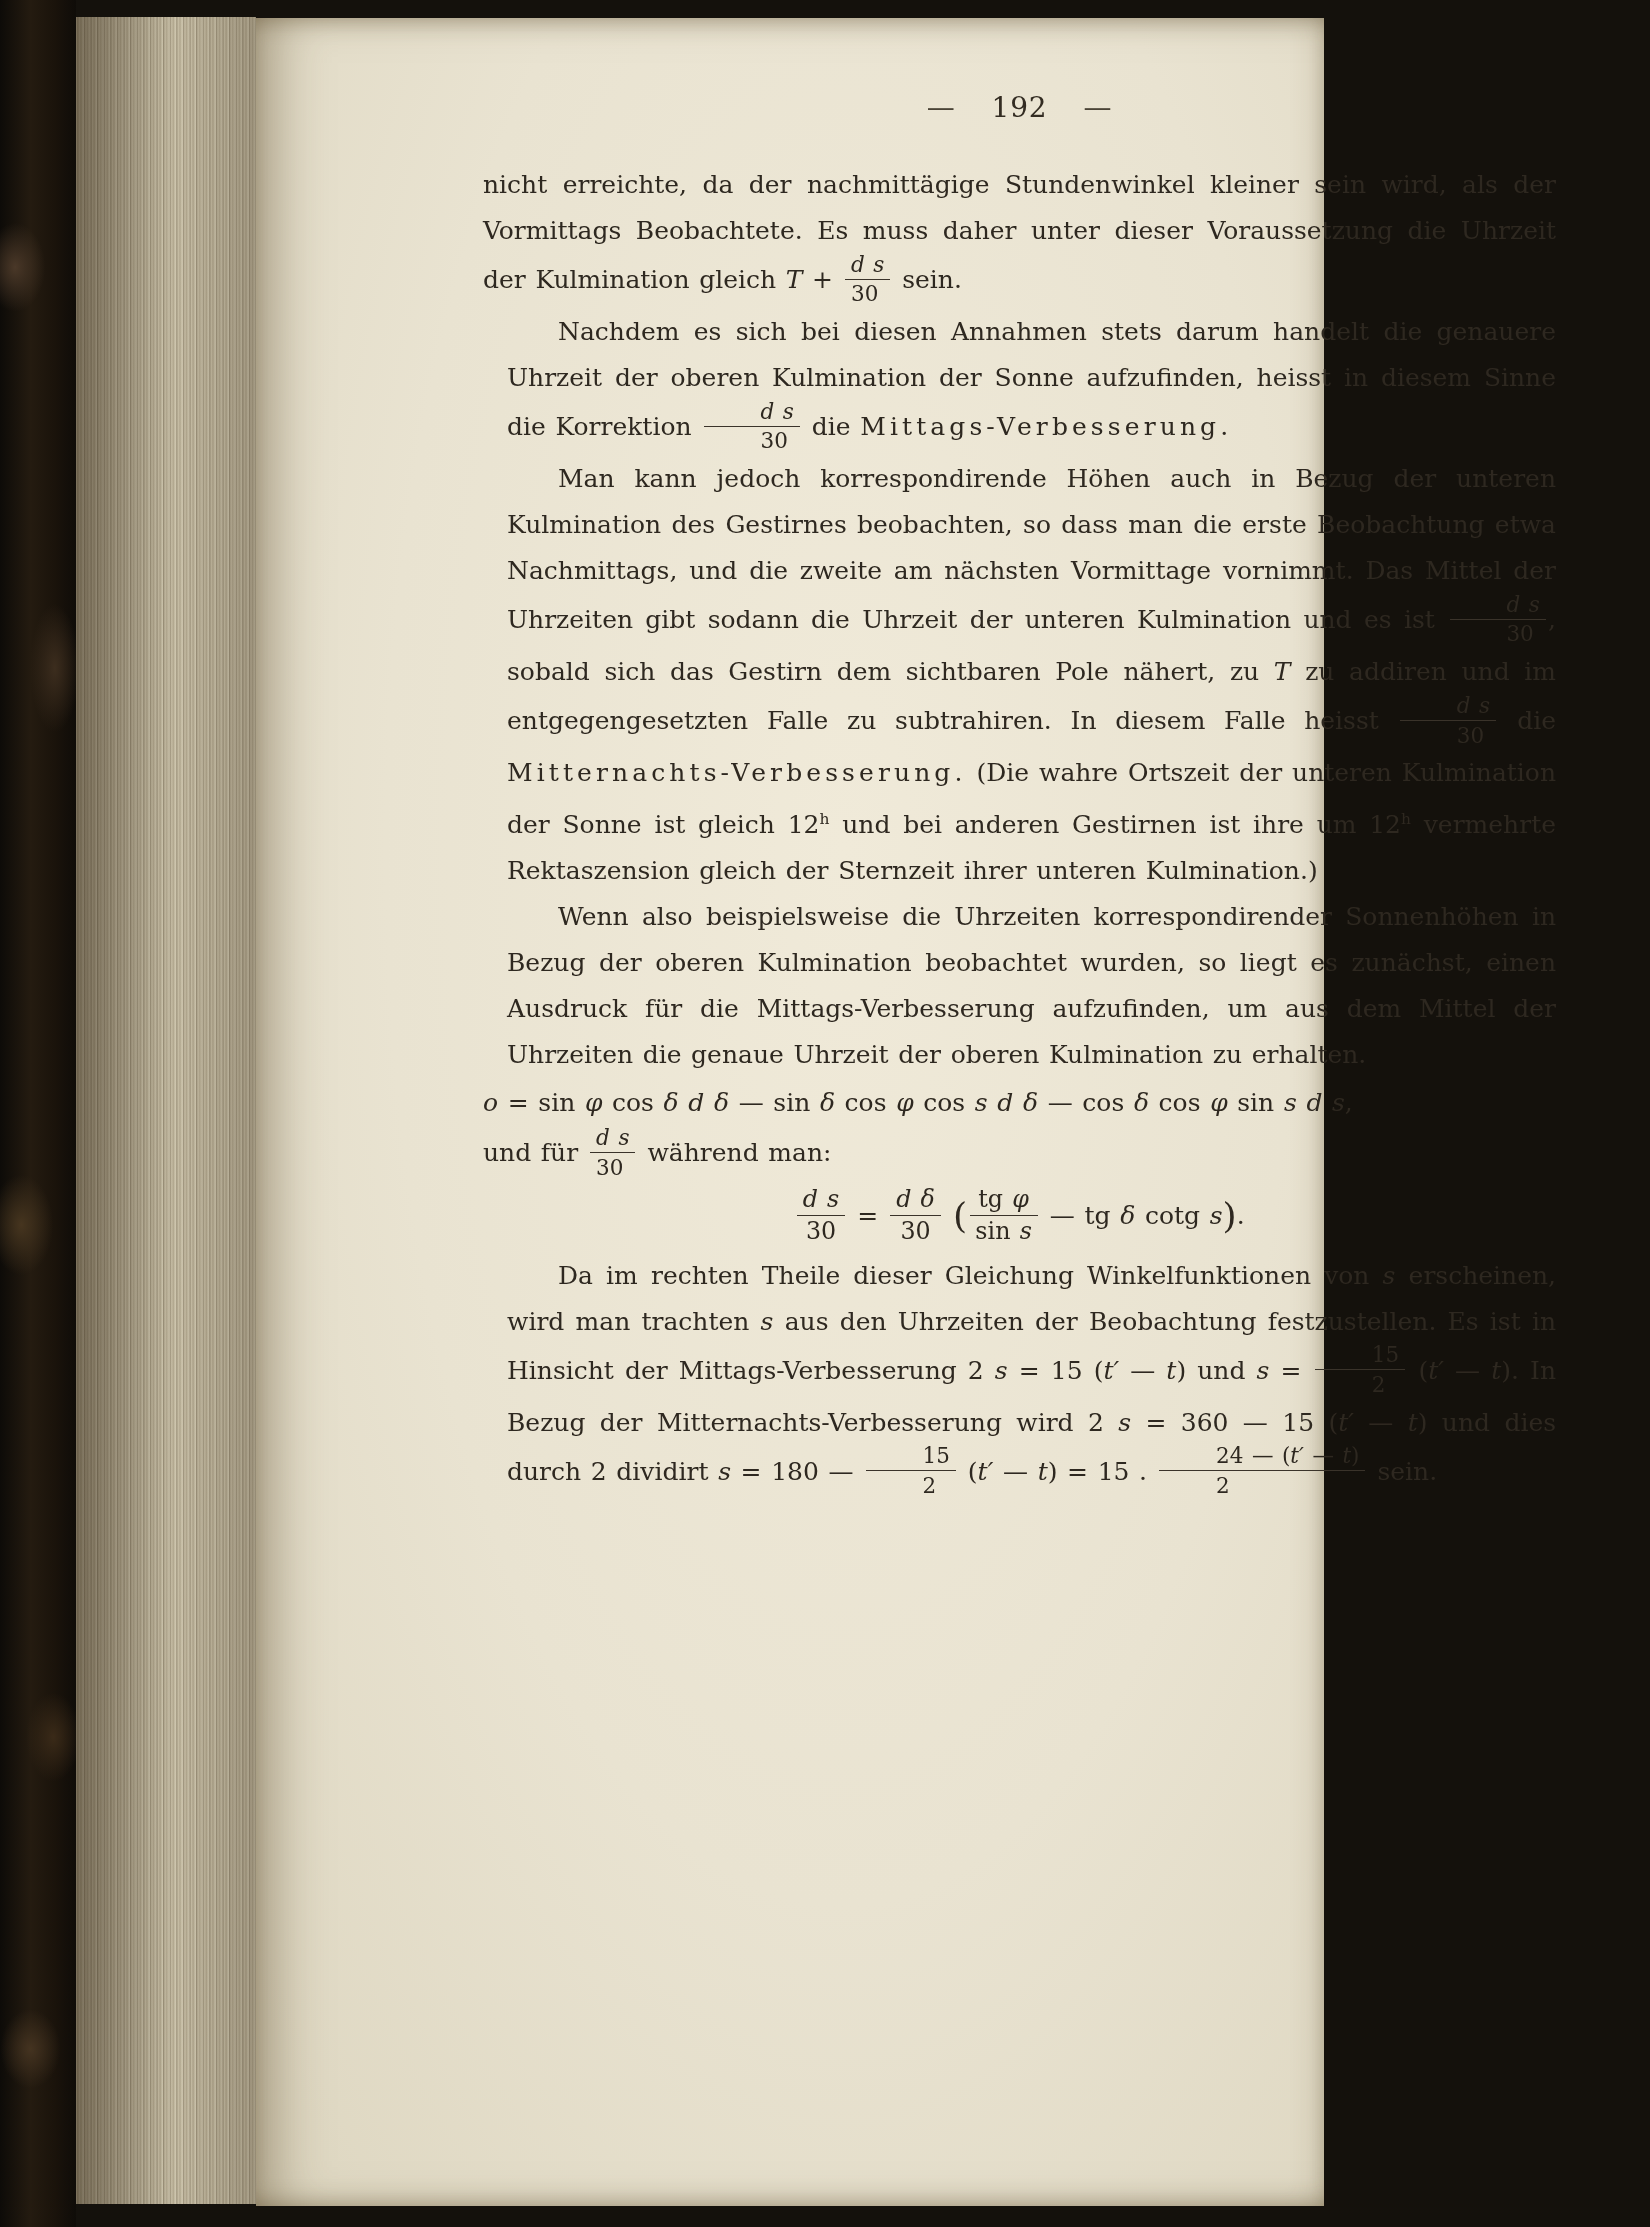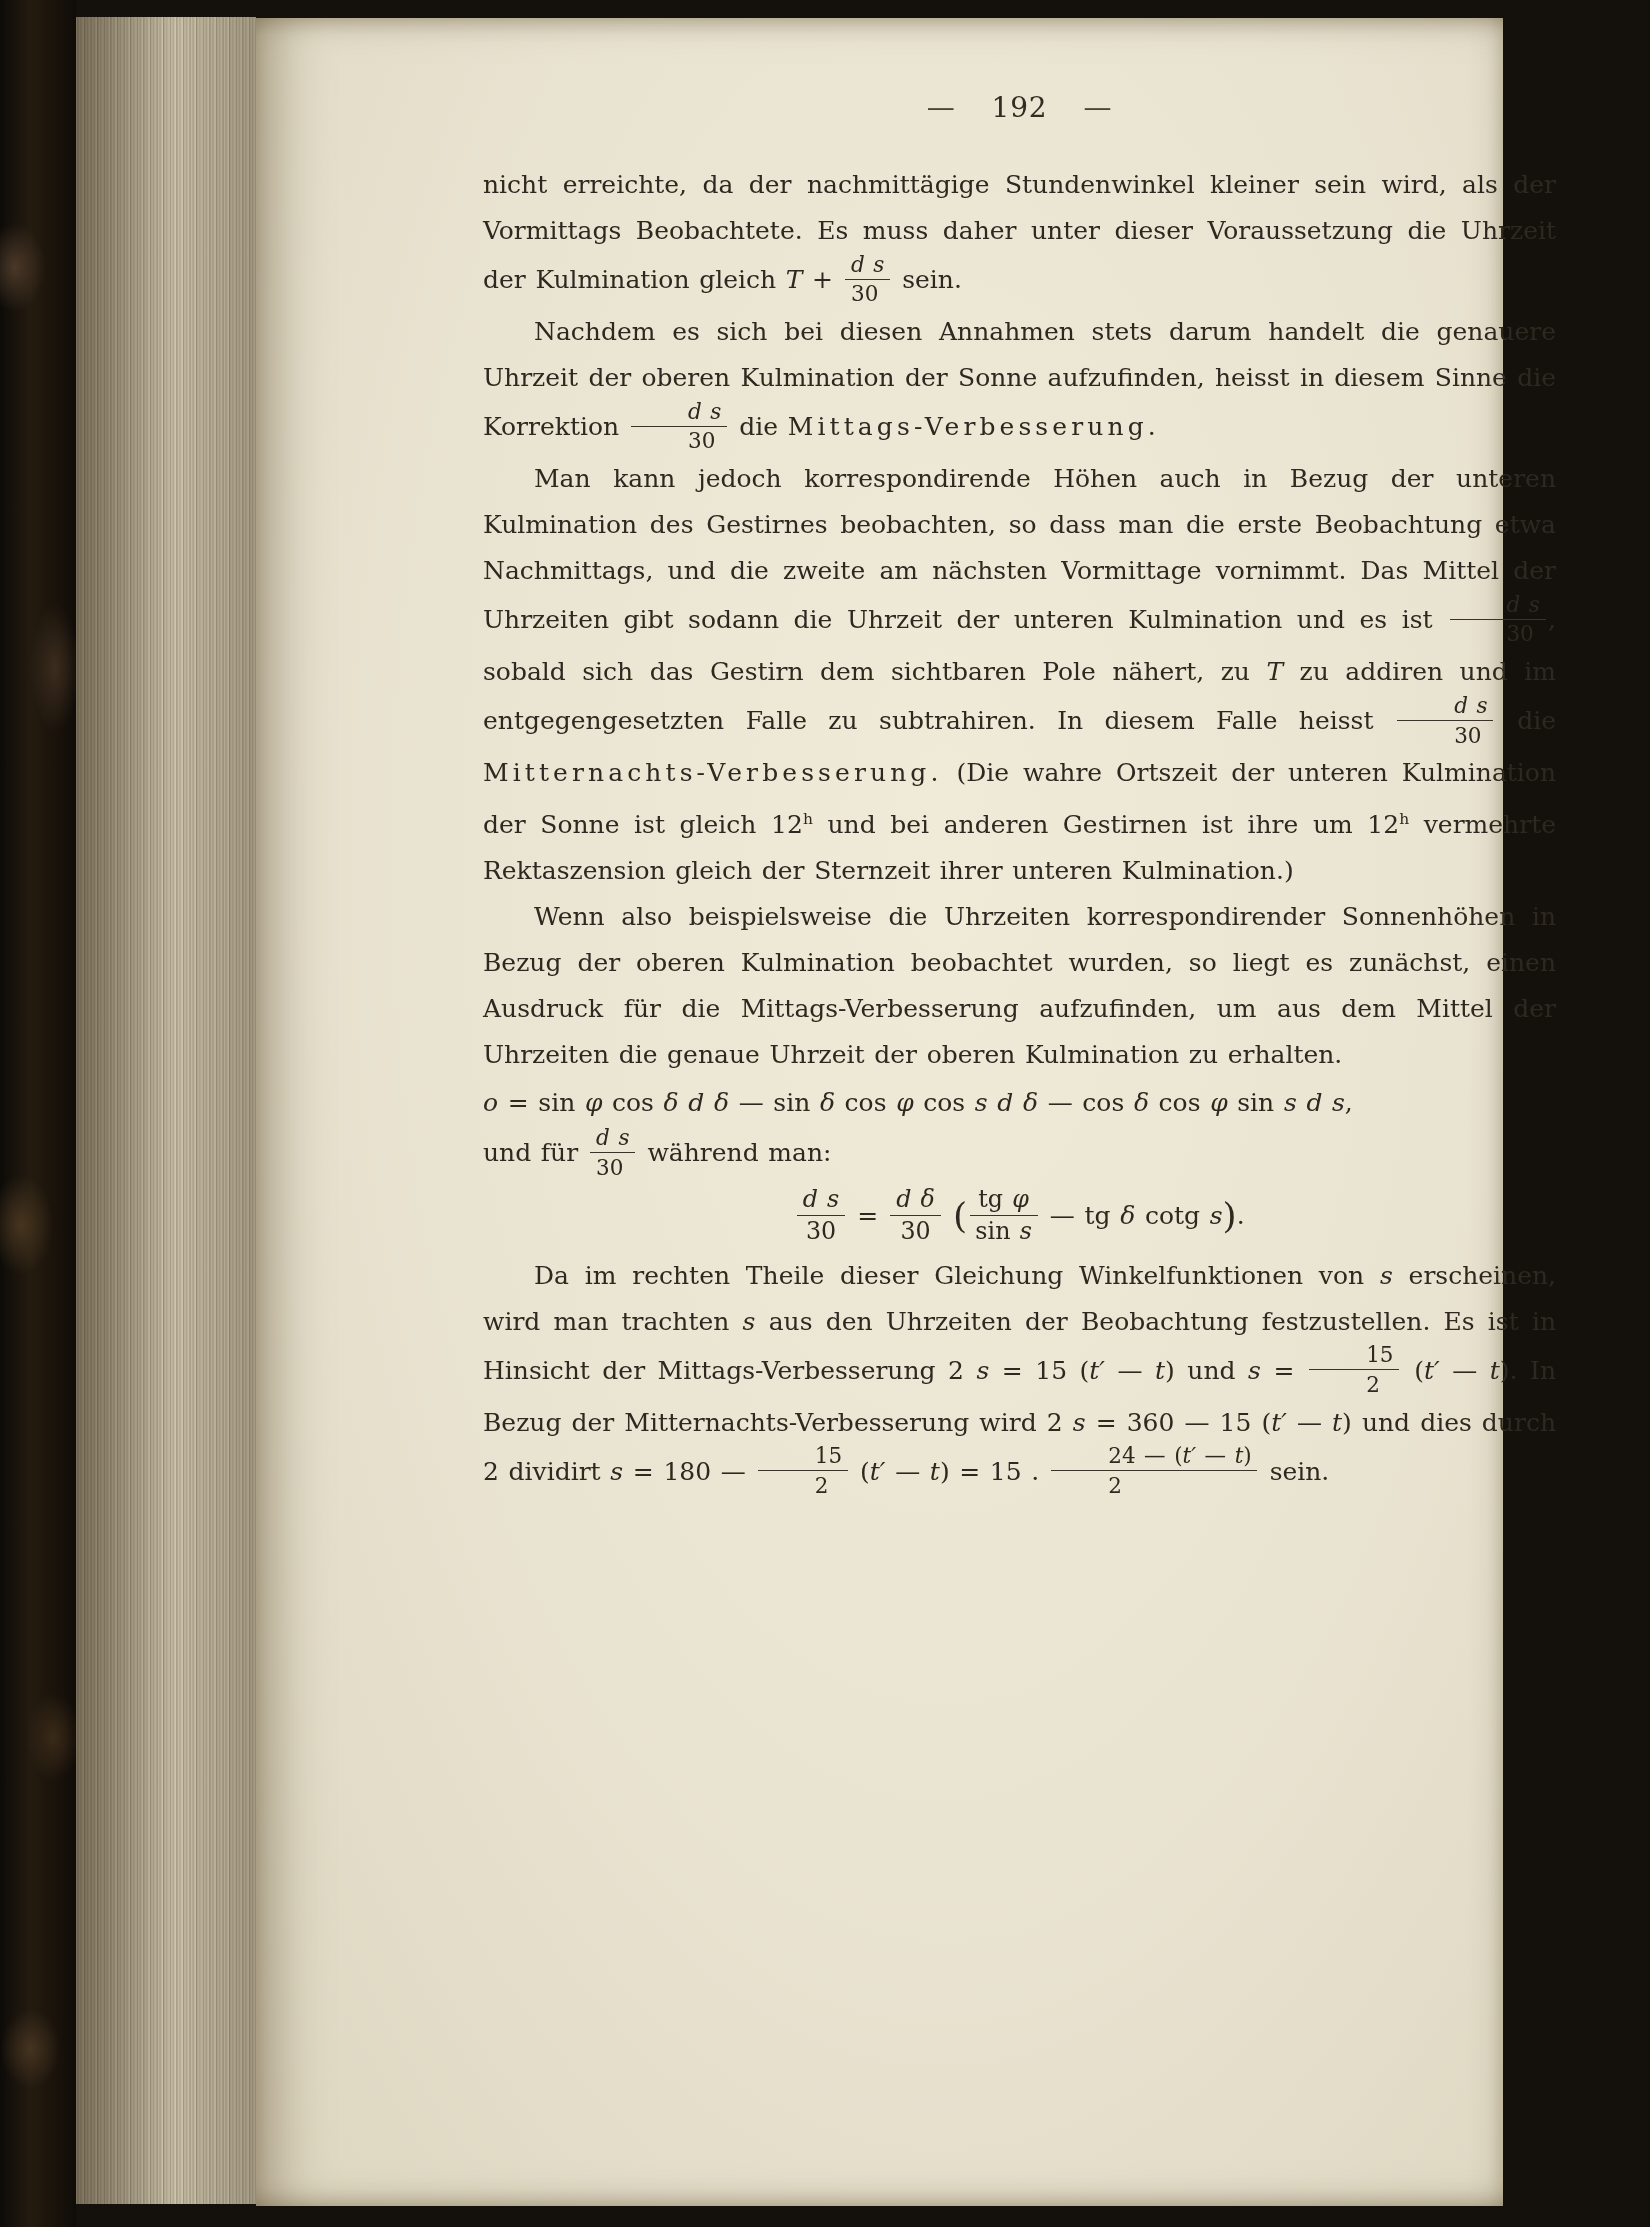--- a/index.html
+++ b/index.html
@@ -4,21 +4,21 @@
 <style>
   html, body {
     margin: 0;
     padding: 0;
     width: 1651px;
     height: 2227px;
     background: #14110c;
     overflow: hidden;
     font-family: "DejaVu Serif", "Liberation Serif", serif;
   }
-  .scene { position: relative; width: 1503px; height: 2227px; }
+  .scene { position: relative; width: 1324px; height: 2227px; }
 
   
   .spine {
     position: absolute; left: 0; top: 0; width: 76px; height: 100%;
     background:
       radial-gradient(ellipse 50px 74px at 20% 12%, #4a3828 0%, rgba(0,0,0,0) 60%),
       radial-gradient(ellipse 41px 107px at 72% 30%, #3c2d1e 0%, rgba(0,0,0,0) 60%),
       radial-gradient(ellipse 58px 91px at 28% 55%, #46351f 0%, rgba(0,0,0,0) 55%),
       radial-gradient(ellipse 45px 74px at 70% 78%, #3a2a18 0%, rgba(0,0,0,0) 60%),
       radial-gradient(ellipse 50px 66px at 40% 92%, #443320 0%, rgba(0,0,0,0) 60%),
@@ -61,21 +61,21 @@
   .page-header .num { padding: 0 23px; }
 
   .para {
     font-size: 25px;
     line-height: 46px;
     text-align: justify;
     text-align-last: left;
     margin: 0;
     word-spacing: 1.7px;
   }
-  .para.indent { text-indent: 51px; }
+  .para.indent { text-indent: 51px; margin-left: 24px; }
 
   .eq-center { text-align: center; text-align-last: center; margin: 5px 0; }
   .eq-left   { text-align: right; margin: 1.7px 0; }
 
   .it { font-style: italic; }
   .spaced { letter-spacing: 4.1px; }
   .sup { font-size: 0.62em; vertical-align: 0.55em; }
   .bigp { font-size: 1.45em; vertical-align: -0.12em; line-height: 1; }
 
   .frac {

